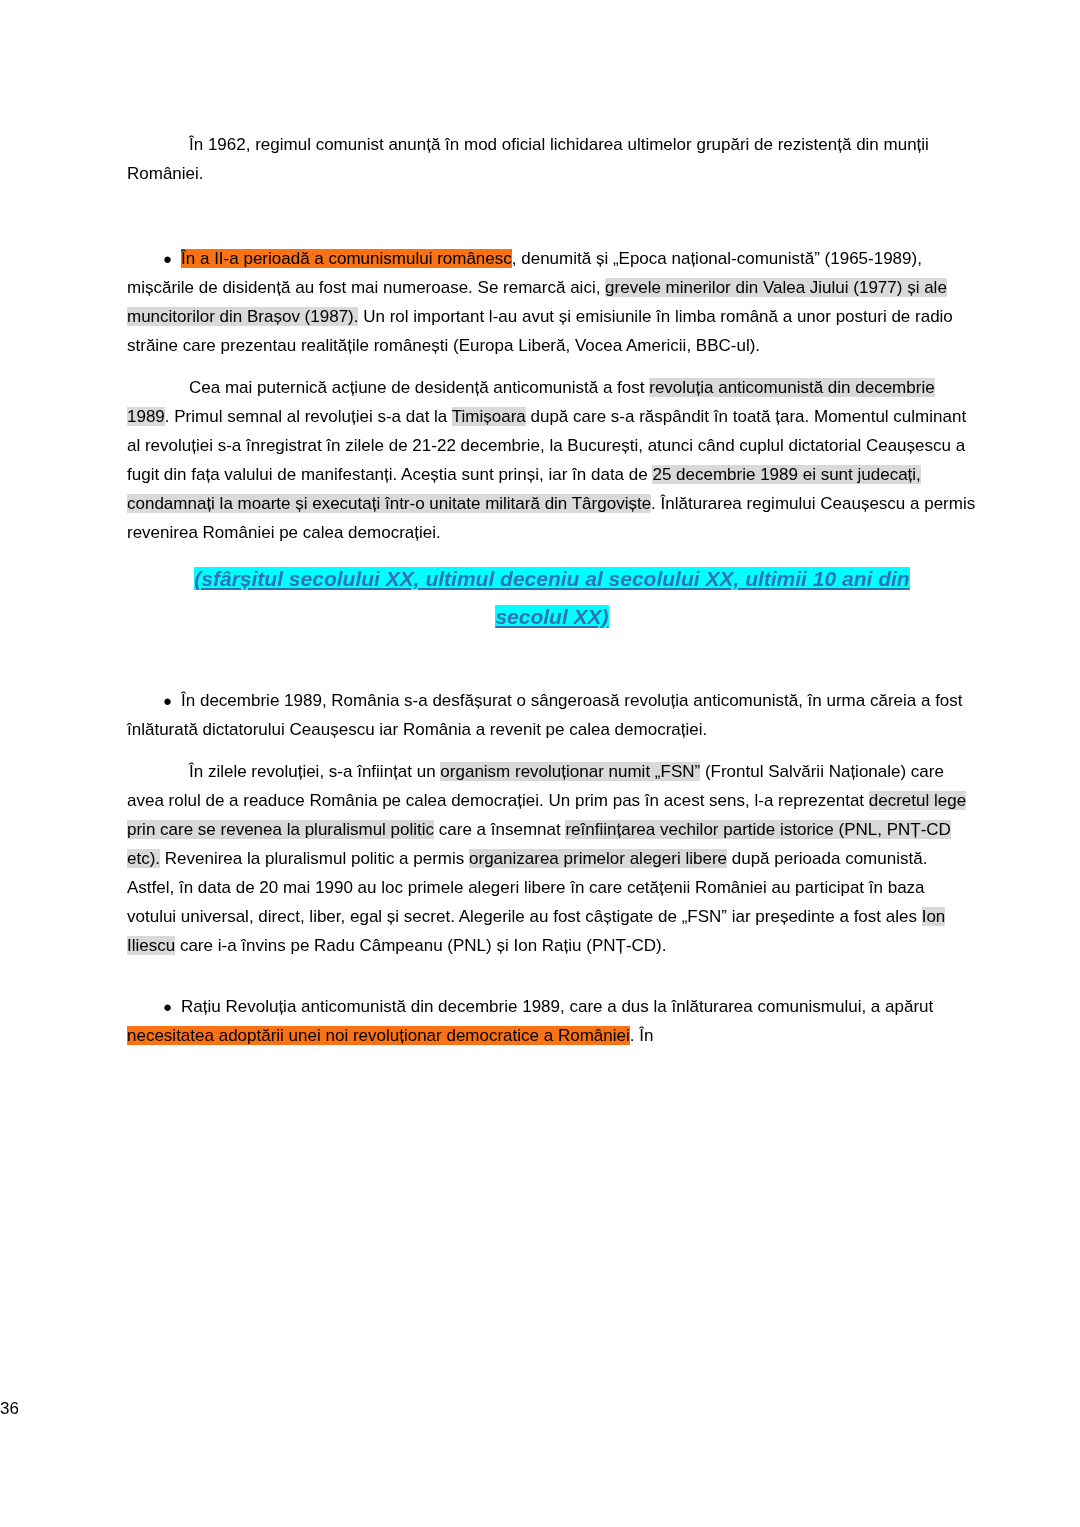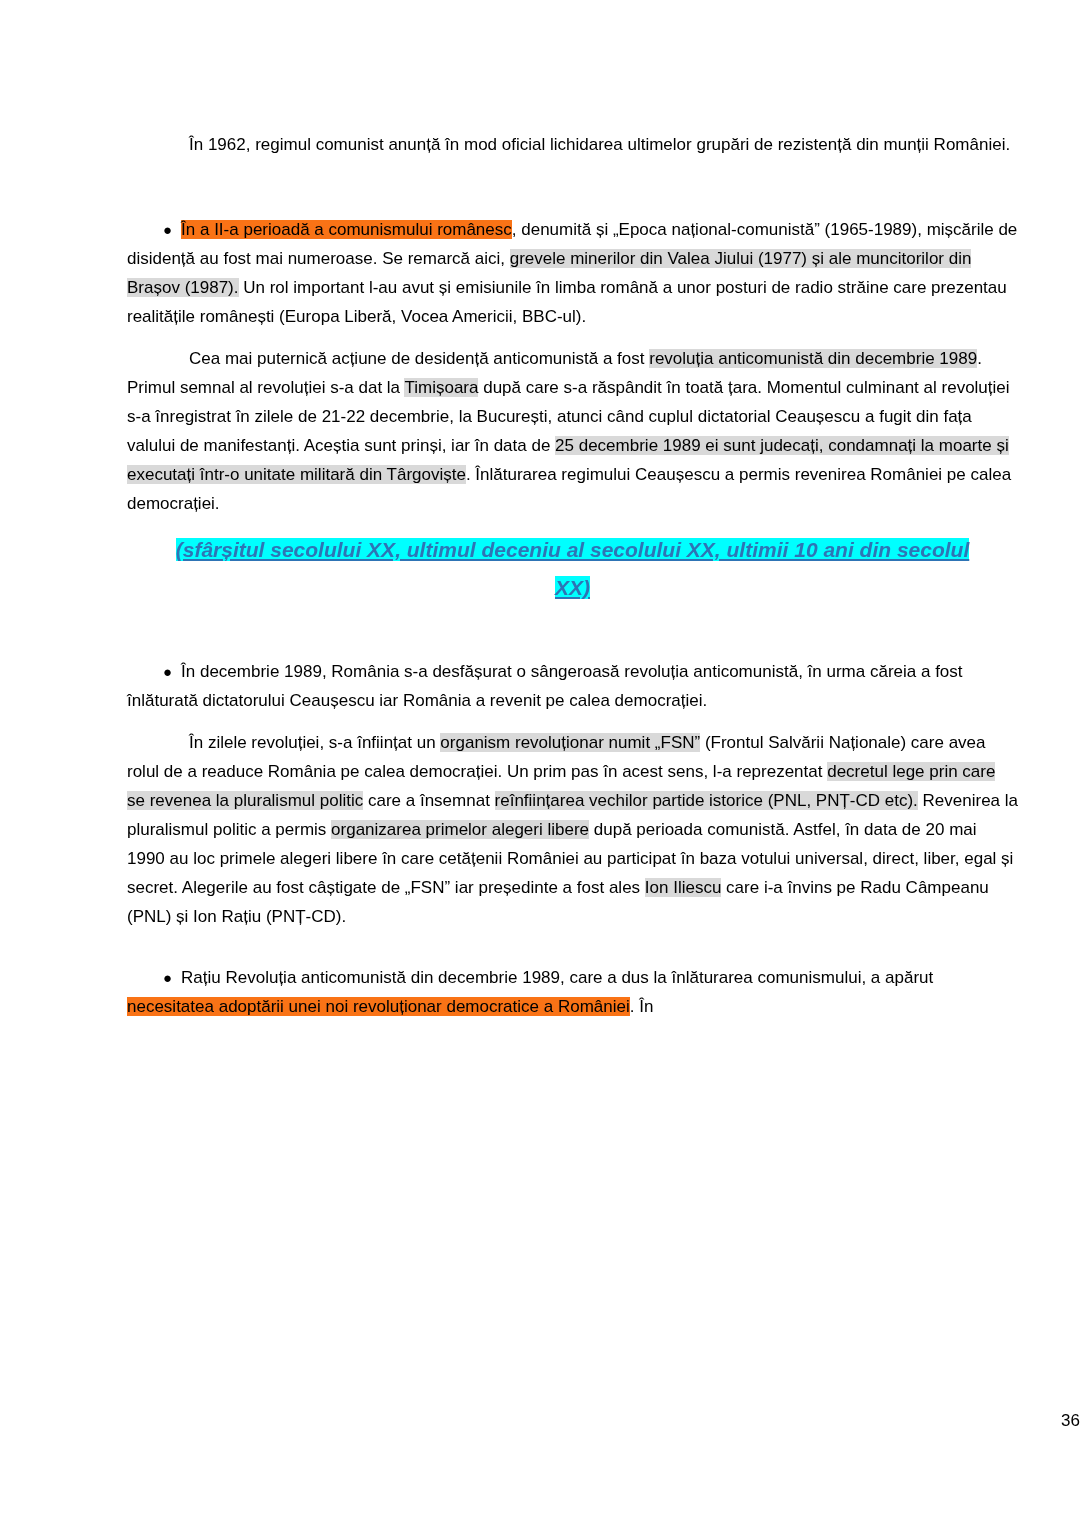--- a/index.html
+++ b/index.html
@@ -12,21 +12,21 @@
     width: 1080px;
     height: 1527px;
     background: #ffffff;
     font-family: "Liberation Sans", sans-serif;
     font-size: 17px;
     line-height: 29px;
     color: #000000;
     overflow: hidden;
   }
   .content {
-    padding: 130px 62px 0 127px;
+    padding: 130px 103px 0 127px;
   }
   .para {
     margin: 0 0 13px 0;
     text-align: left;
   }
   .indent-first {
     text-indent: 62px;
   }
   .bullet-para {
     text-indent: 36px;
@@ -64,22 +64,22 @@
     margin: 0 30px 50px 30px;
   }
   .hl-c {
     background: #00FFFF;
     text-decoration: underline;
   }
   .page-number {
     position: absolute;
     left: 0;
     right: 0;
-    bottom: 92px;
-    text-align: right;
+    bottom: 104px;
+    text-align: left;
     font-size: 17px;
   }
 </style>
 </head>
 <body>
 
 <div class="page">
   <div class="content">
 
     <p class="para indent-first para-gap-after">

